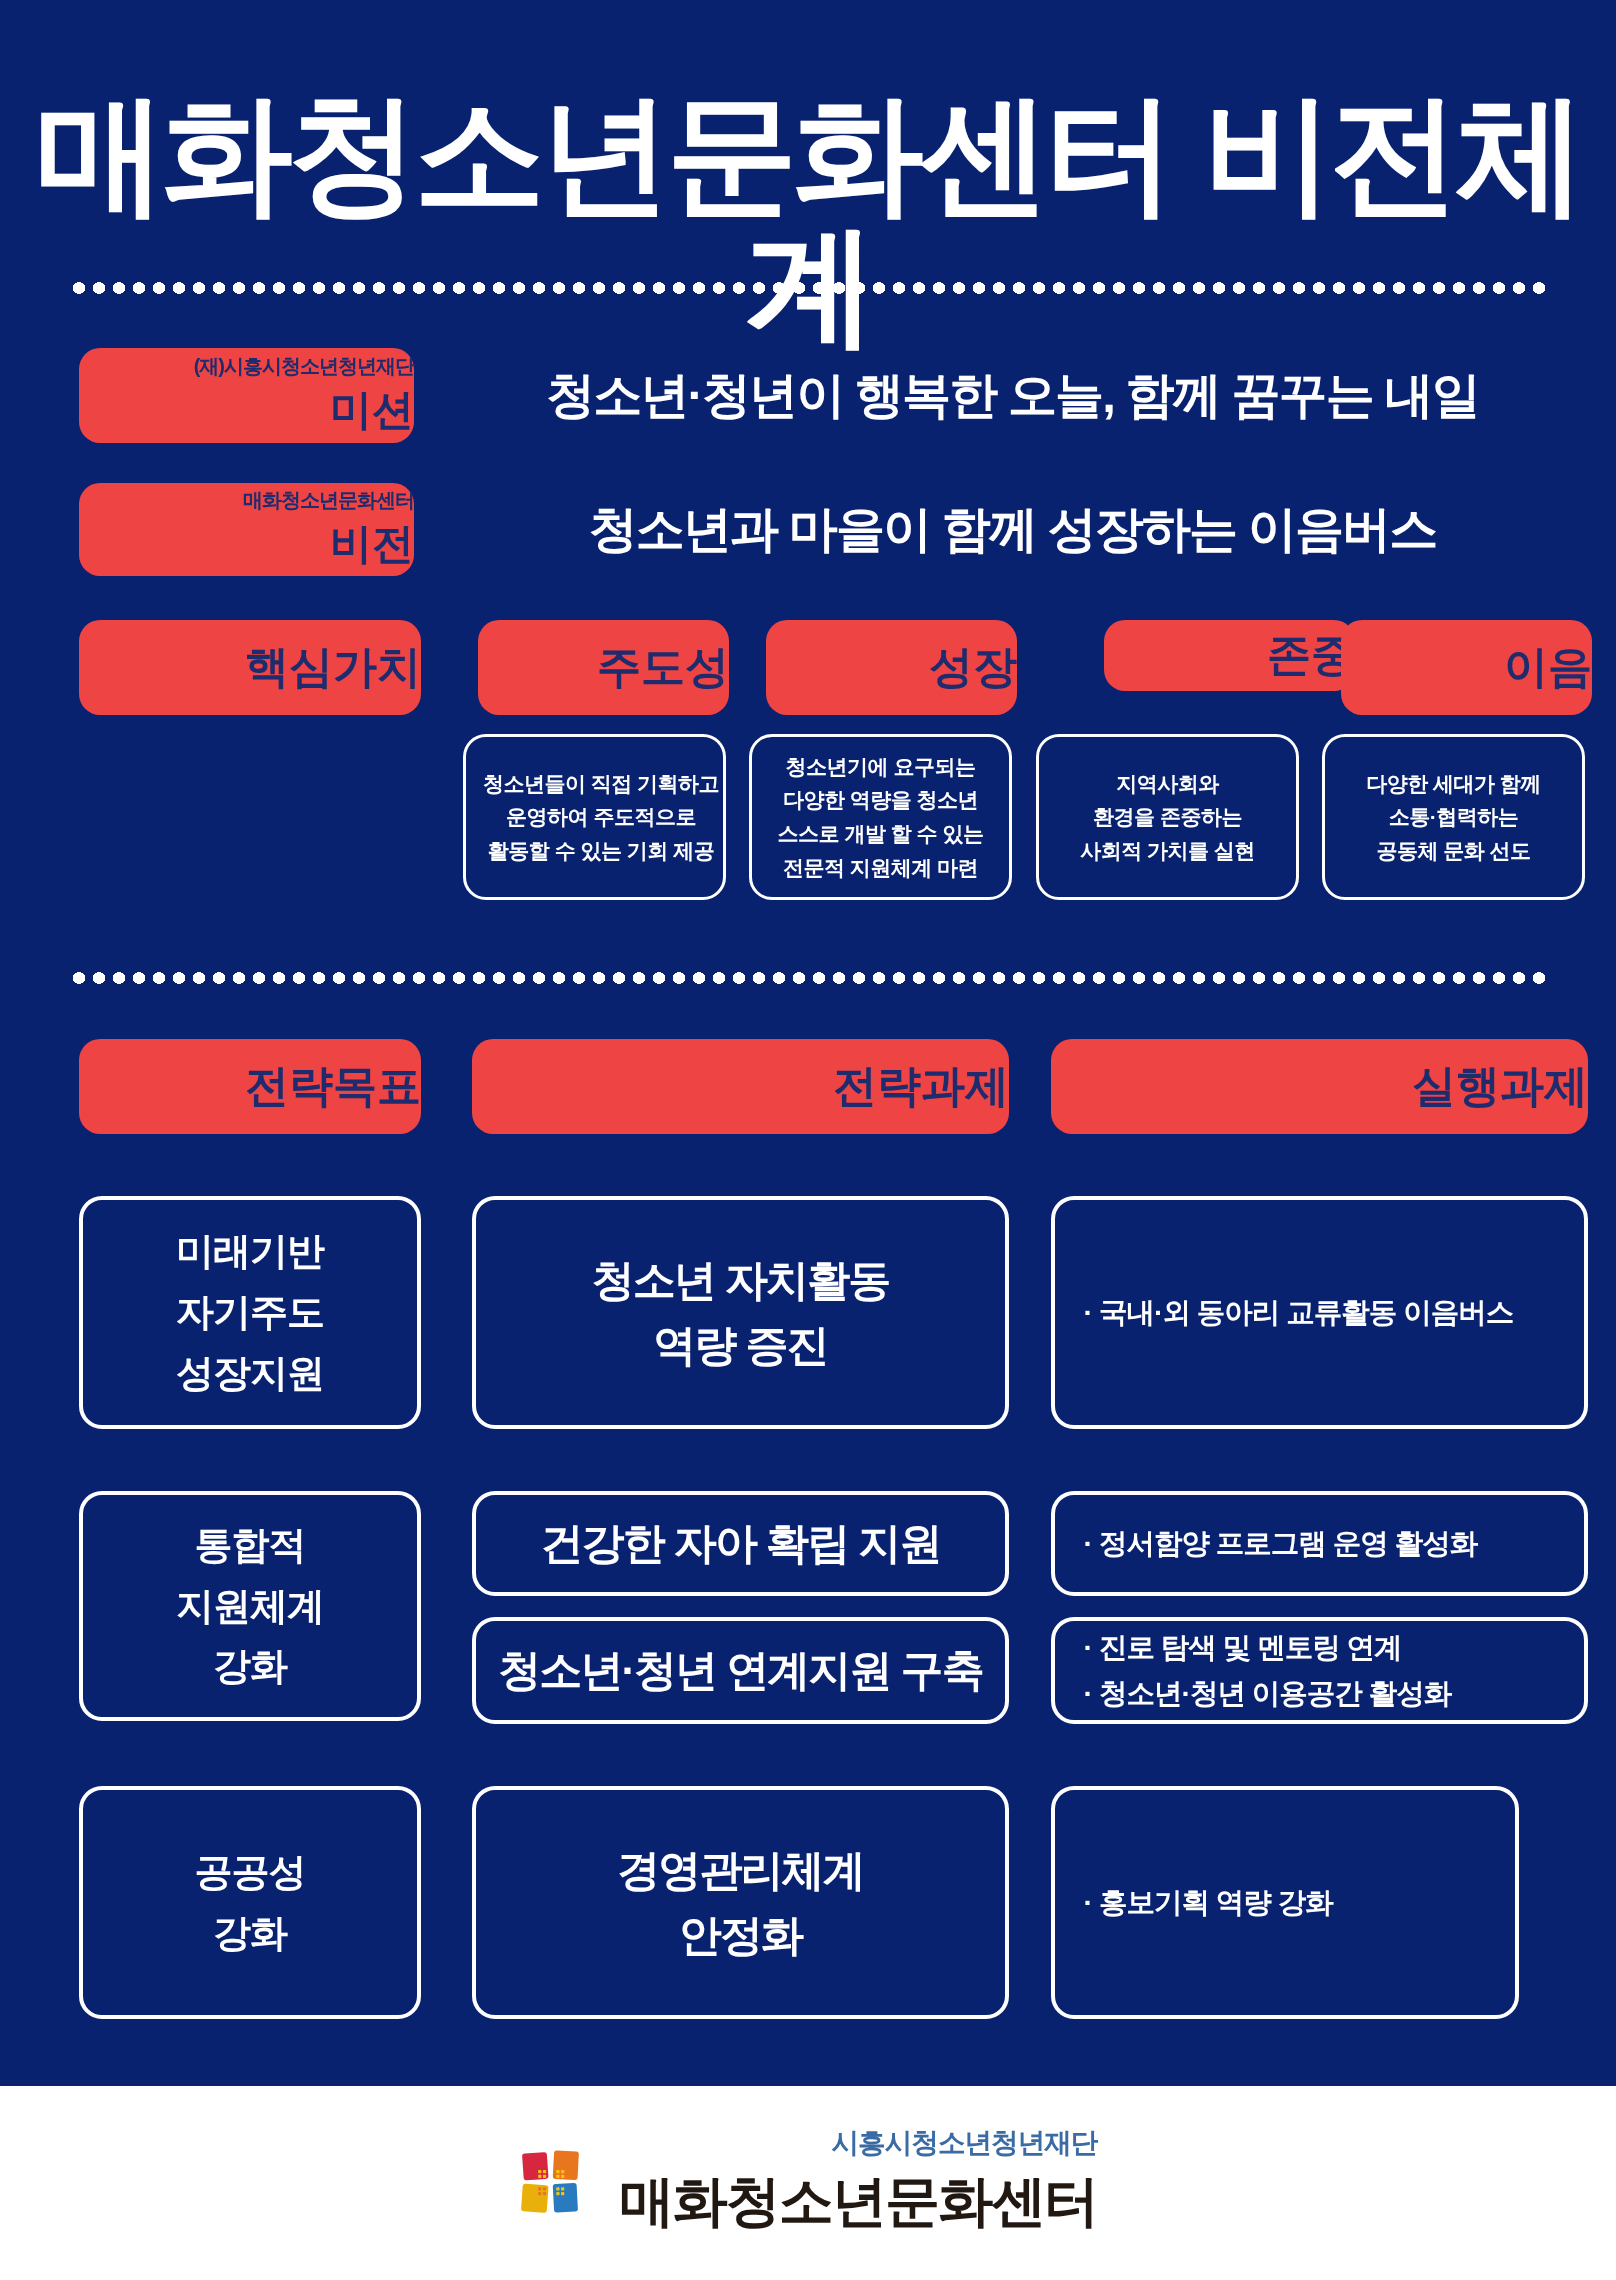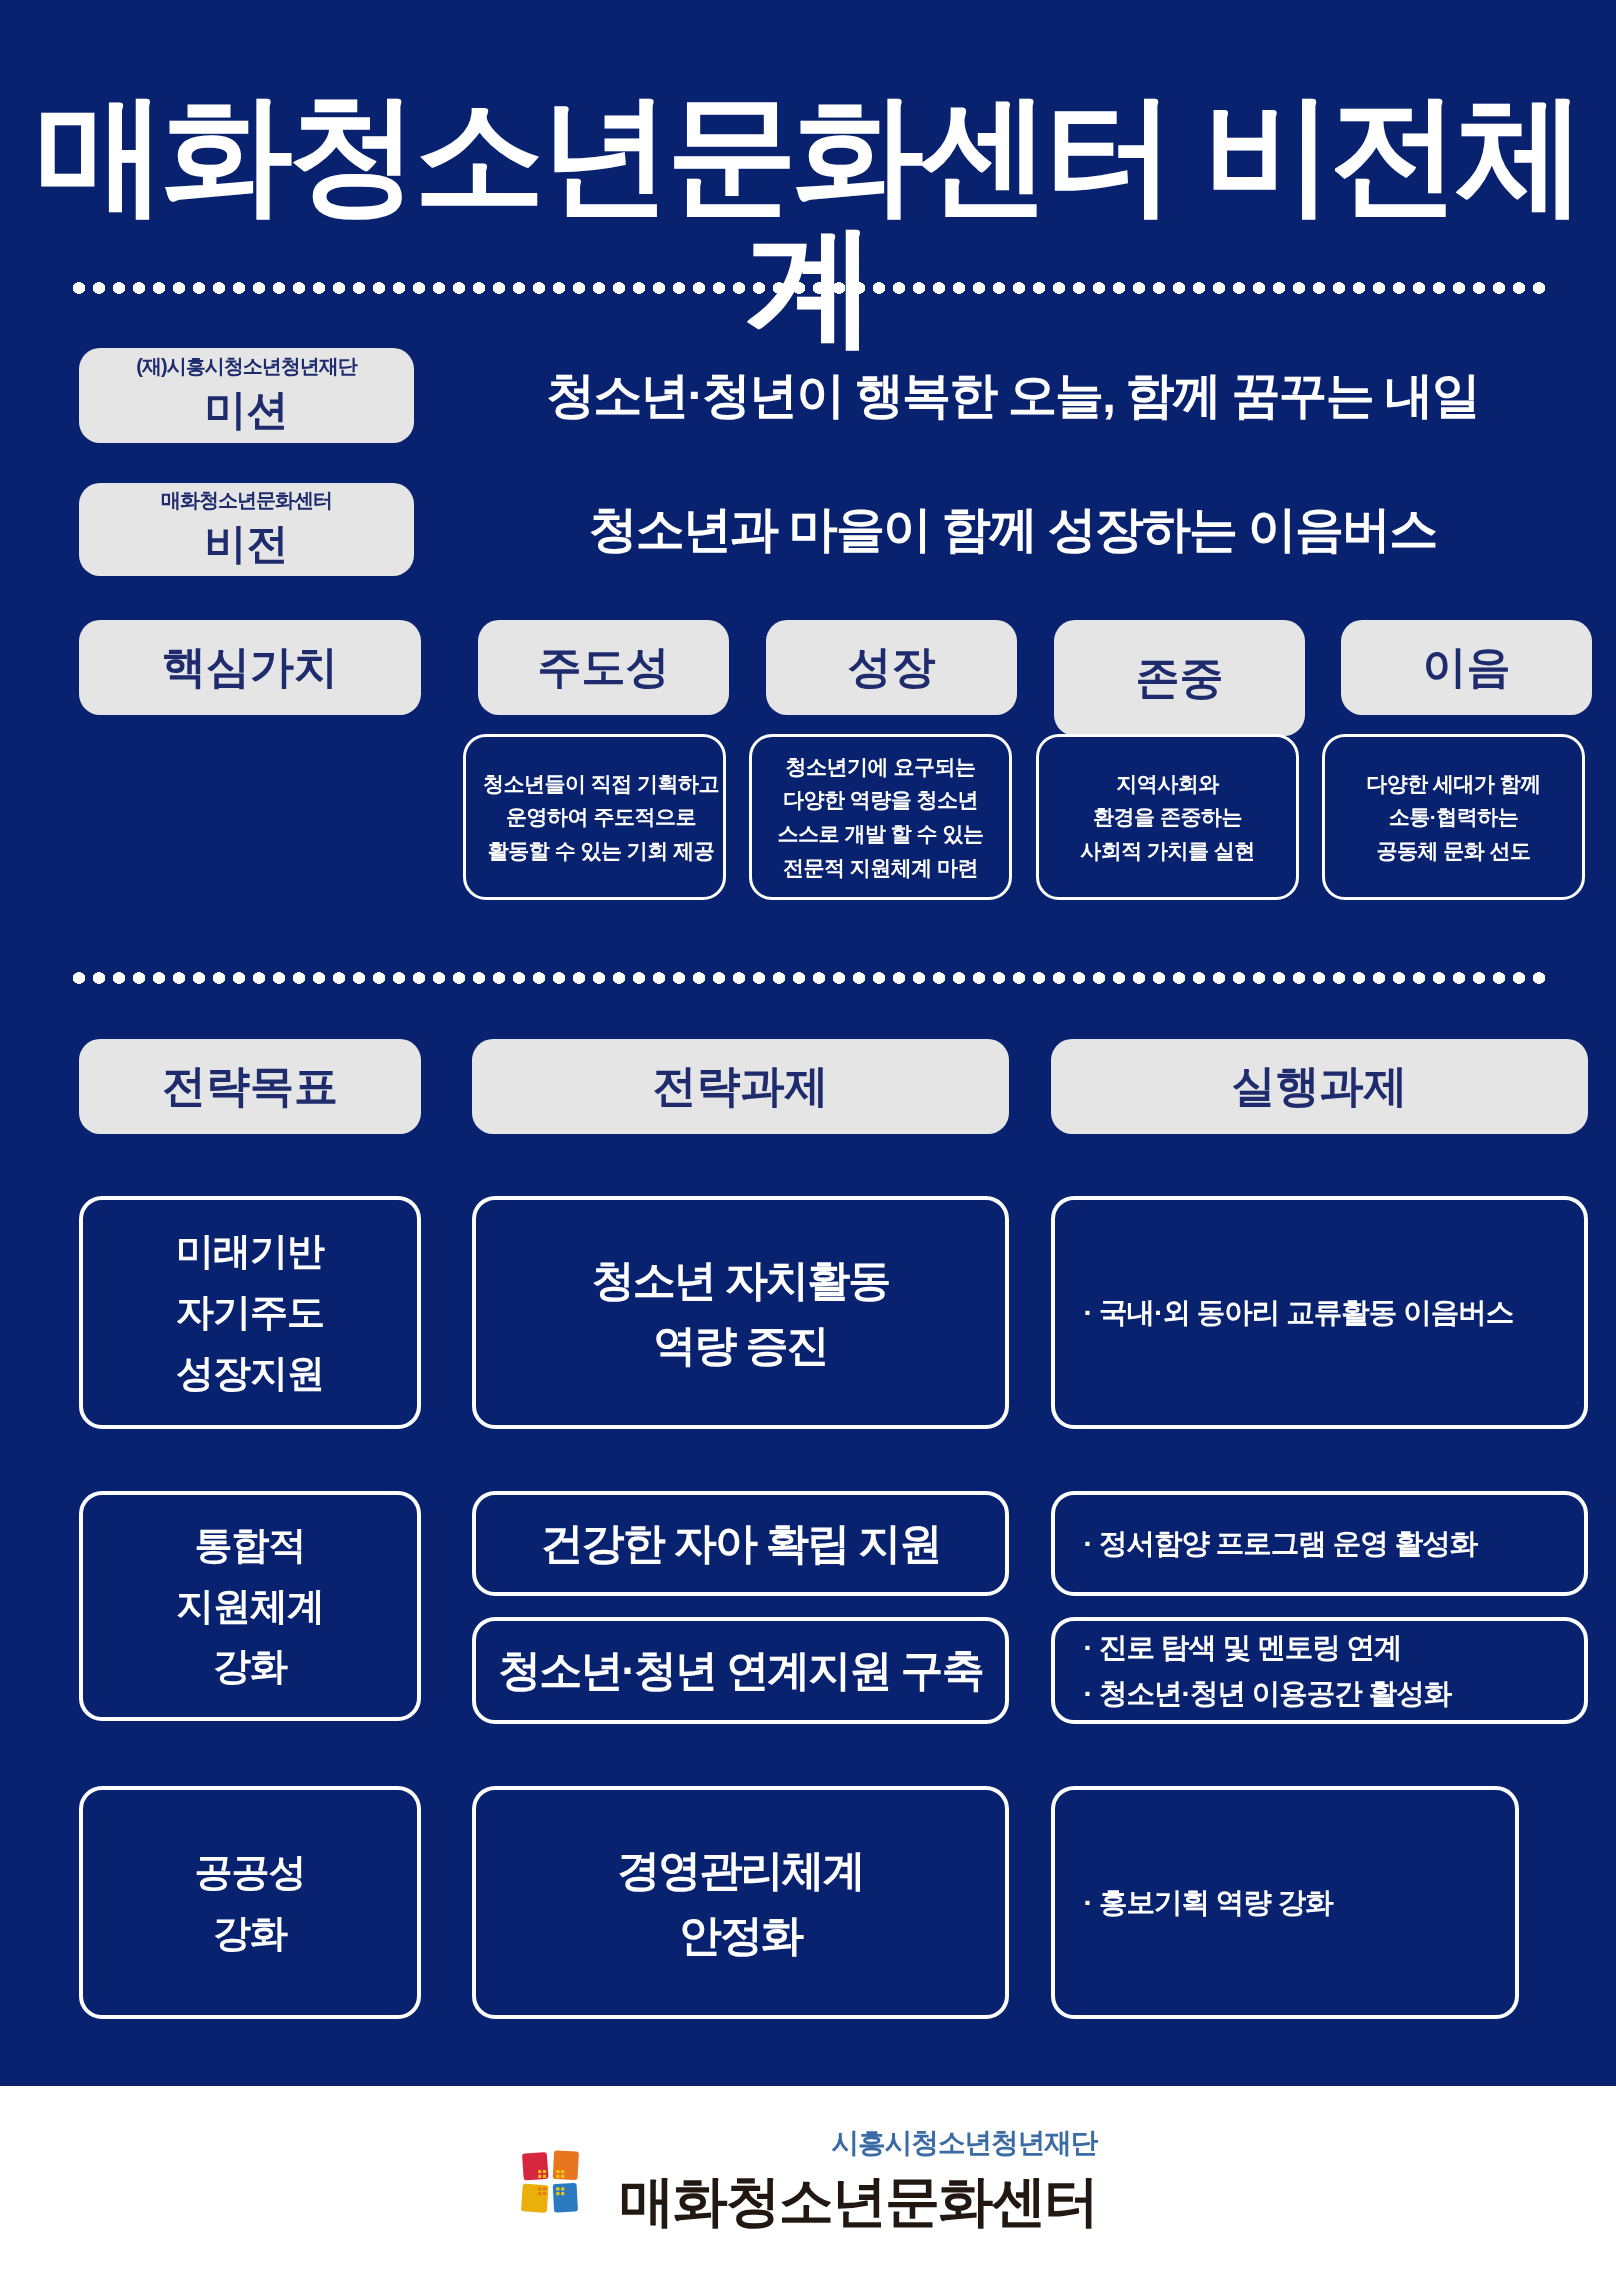--- a/index.html
+++ b/index.html
@@ -8,22 +8,22 @@
     font-family:"Liberation Sans","DejaVu Sans",sans-serif;
     background:#ffffff;
   }
   .poster{
     position:relative;width:1617px;height:2281px;
     background:#082270;overflow:hidden;
   }
   
   .abs{position:absolute;box-sizing:border-box;}
   .white-card{
-    background:#e5e5e5;border-radius:21px;color:#1e2b6d;
-    display:flex;flex-direction:column;align-items:center;justify-content:center;
+    background:#ef4444;border-radius:21px;color:#1e2b6d;
+    display:flex;flex-direction:column;align-items:flex-end;justify-content:center;
   }
   .outline-card{
     border:4.8px solid #ffffff;border-radius:23px;color:#ffffff;
     display:flex;align-items:center;justify-content:center;
     background:transparent;
   }
   .pre{white-space:pre-line;}
   .dots{
     height:12.4px;
     background-image:radial-gradient(circle 6.2px at 50% 50%, #ffffff 98%, rgba(255,255,255,0) 100%);
@@ -80,21 +80,21 @@
   <div class="abs white-card" style="left:79px;top:620px;width:342px;height:95px;">
     <div class="col-header">핵심가치</div>
   </div>
 
   <div class="abs white-card" style="left:478px;top:620px;width:251px;height:95px;">
     <div class="value-name">주도성</div>
   </div>
   <div class="abs white-card" style="left:766px;top:620px;width:251px;height:95px;">
     <div class="value-name">성장</div>
   </div>
-  <div class="abs white-card" style="left:1054px;top:620px;width:251px;height:116px;">
+  <div class="abs white-card" style="left:1104px;top:620px;width:251px;height:71px;">
     <div class="value-name">존중</div>
   </div>
   <div class="abs white-card" style="left:1341px;top:620px;width:251px;height:95px;">
     <div class="value-name">이음</div>
   </div>
 
   <div class="abs outline-card" style="left:463px;top:734px;width:263px;height:166px;border-width:3.8px;padding-left:13px;">
     <div class="value-desc pre">청소년들이 직접 기획하고
 운영하여 주도적으로
 활동할 수 있는 기회 제공</div>

